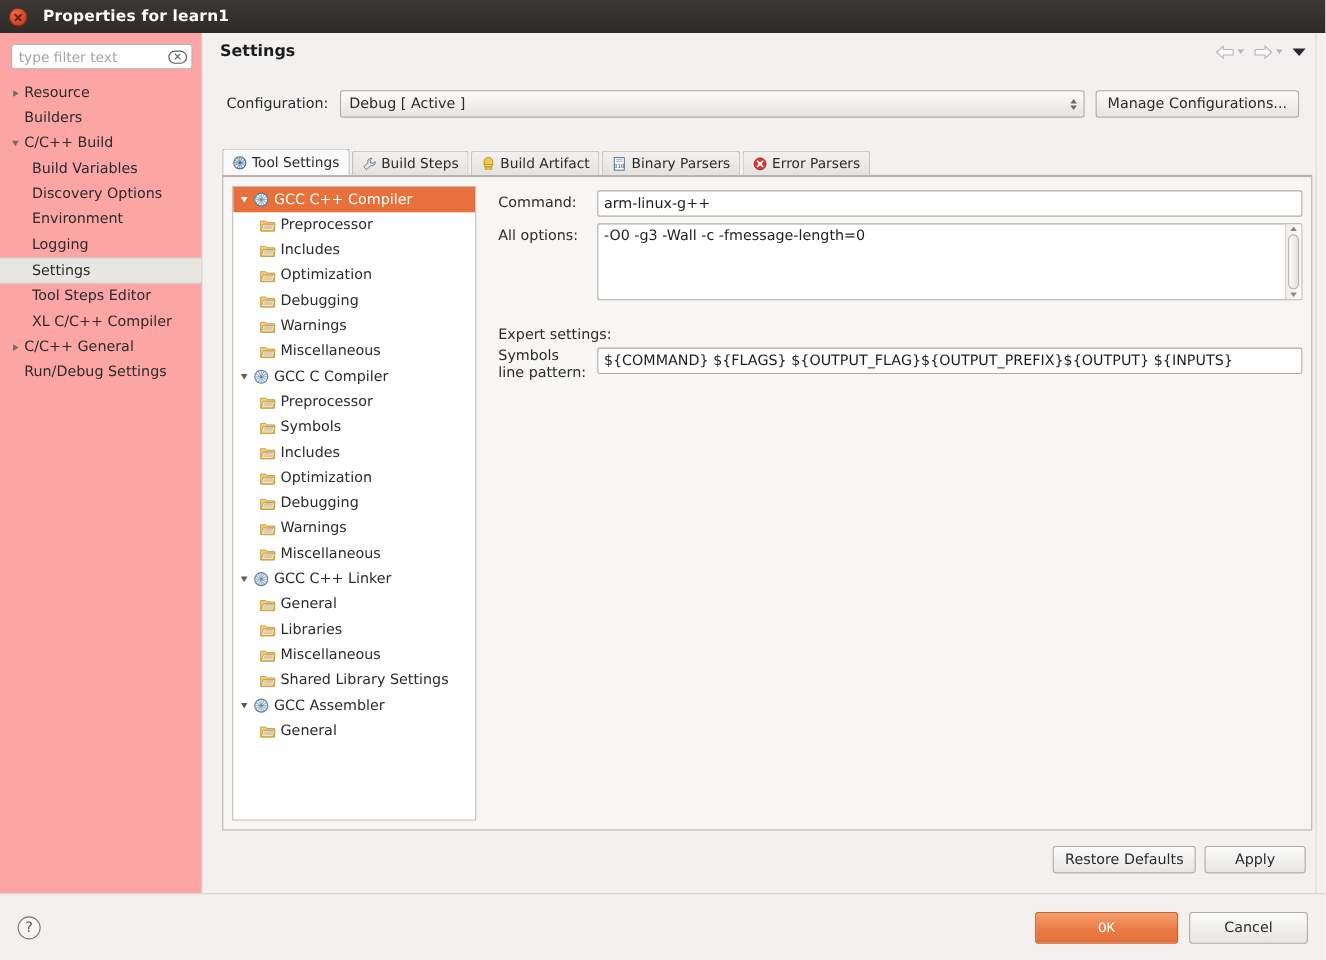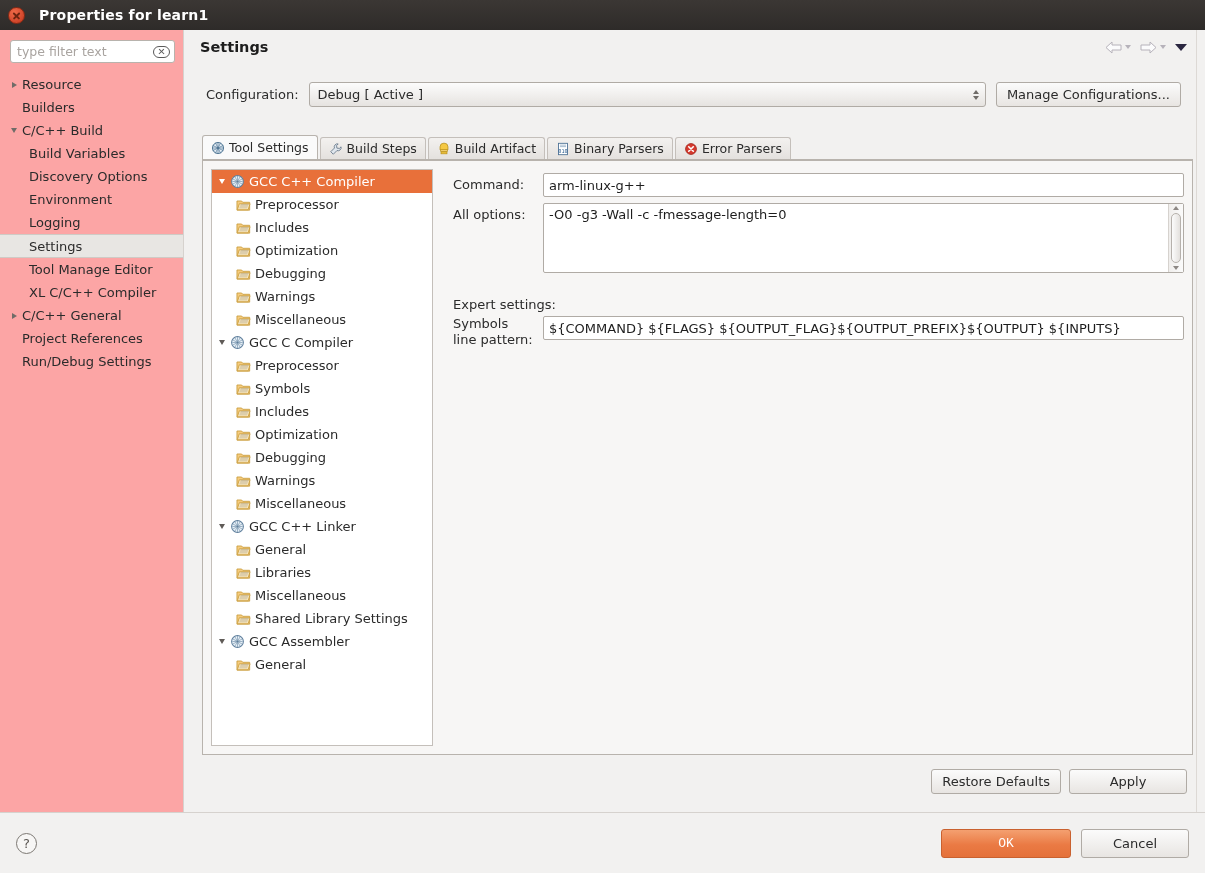--- a/index.html
+++ b/index.html
@@ -387,34 +387,30 @@
           <li class="navitem nav-l1">
             <span>Environment</span>
           </li>
           <li class="navitem nav-l1">
             <span>Logging</span>
           </li>
           <li class="navitem nav-l1 selected">
             <span>Settings</span>
           </li>
           <li class="navitem nav-l1">
-            <span>Tool Manage Editor</span>
+            <span>Tool Steps Editor</span>
           </li>
           <li class="navitem nav-l1">
             <span>XL C/C++ Compiler</span>
           </li>
           <li class="navitem nav-l0">
             <span class="tw">
               <span class="tri-r"></span>
             </span>
             <span>C/C++ General</span>
-          </li>
-          <li class="navitem nav-l0">
-            <span class="tw"></span>
-            <span>Project References</span>
           </li>
           <li class="navitem nav-l0">
             <span class="tw"></span>
             <span>Run/Debug Settings</span>
           </li>
         </ul>
     </div>
 
     <div class="page">
 
@@ -725,21 +721,21 @@
                 <div>line pattern:</div>
               </div>
               <input class="finput" type="text" value="${COMMAND} ${FLAGS} ${OUTPUT_FLAG}${OUTPUT_PREFIX}${OUTPUT} ${INPUTS}" style="">
             </div>
 
           </div>
         </div>
 
         <div class="pane-btns">
           <button class="btn">Restore Defaults</button>
-          <button class="btn" style="width:118px;">Apply</button>
+          <button class="btn" style="width:92px;">Apply</button>
         </div>
 
       </div>
     </div>
   </div>
 
   <div class="page-scroll"></div>
 
   <div class="footer">
     <div class="help-ico">?</div>

